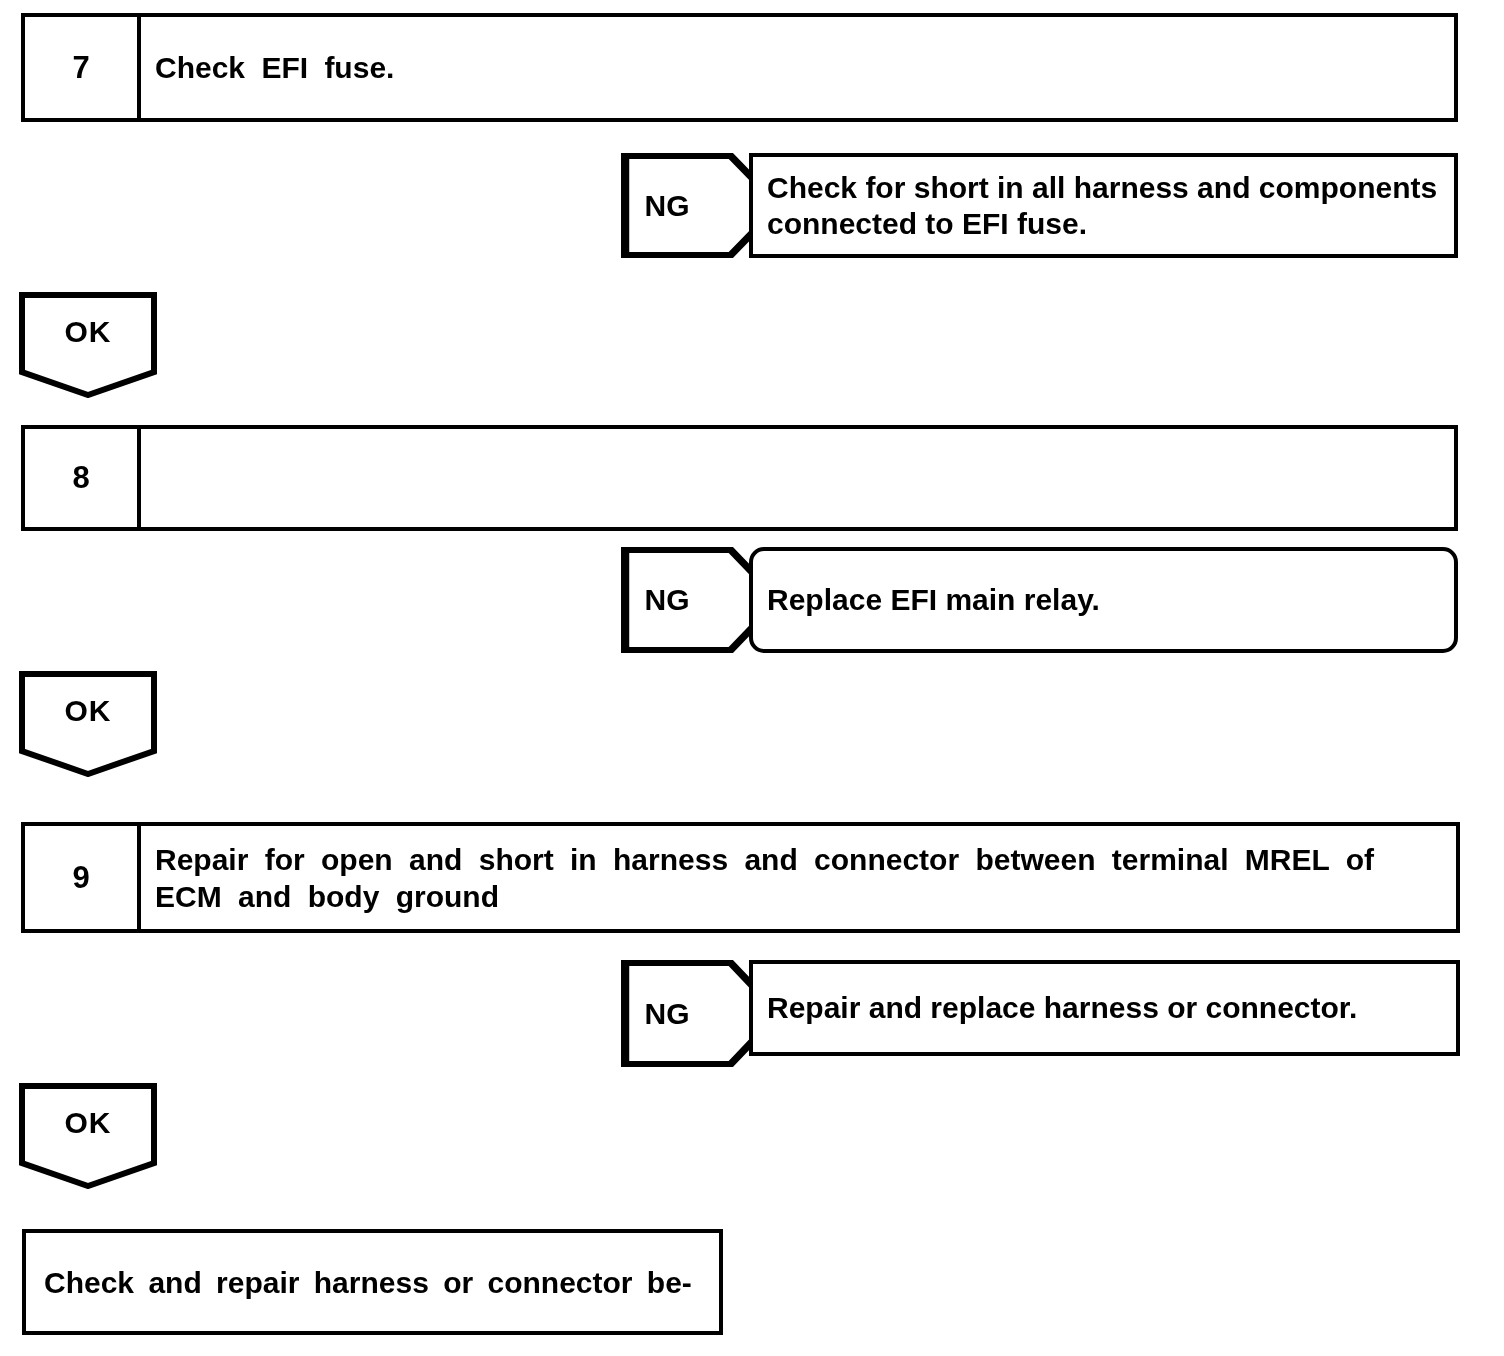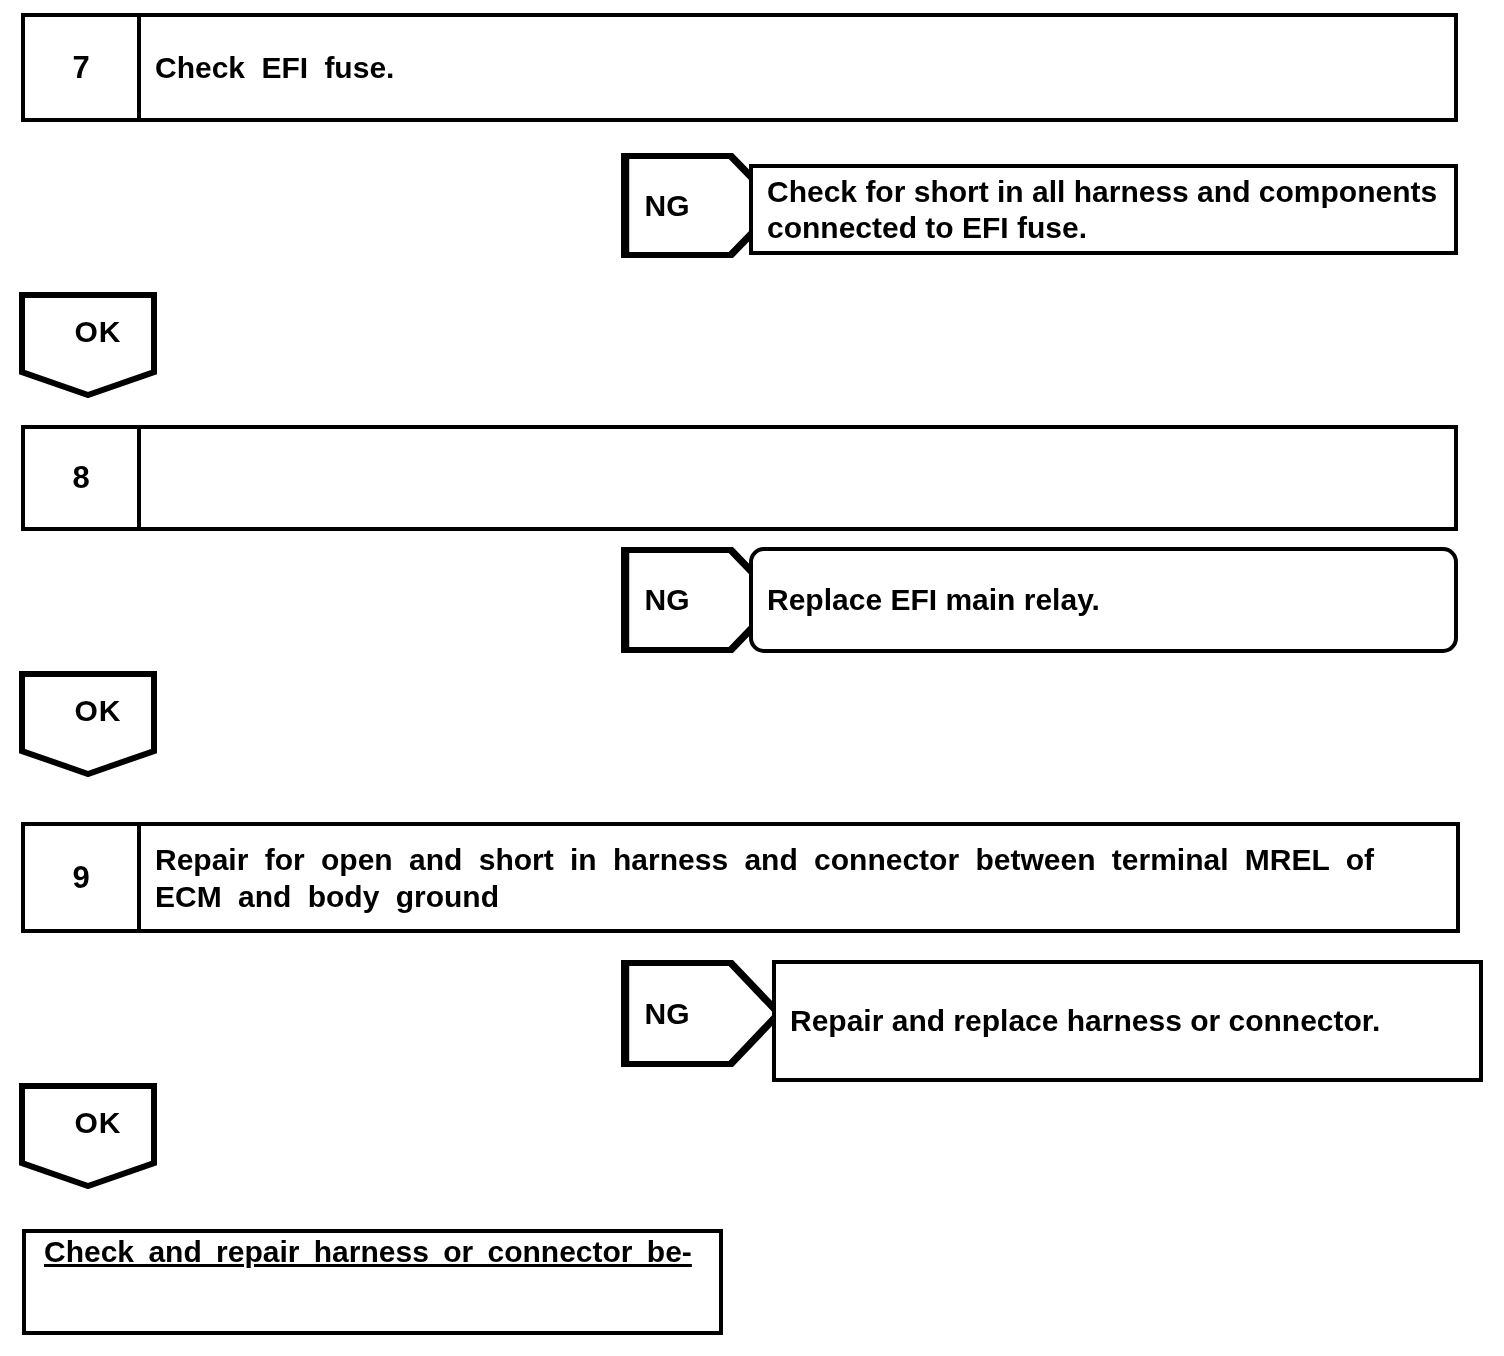--- a/index.html
+++ b/index.html
@@ -78,62 +78,60 @@
     position: absolute;
     border: 4px solid #000;
     background: #fff;
     box-sizing: border-box;
     display: flex;
     align-items: center;
     padding: 0 14px;
     font-size: 30px;
     line-height: 36px;
   }
-  .ab1 { left: 749px; top: 153px; width: 709px; height: 91px; margin-top: 11px; }
+  .ab1 { left: 749px; top: 153px; width: 709px; height: 105px; }
   .ab2 { left: 749px; top: 547px; width: 709px; height: 106px; border-radius: 15px; }
-  .ab3 { left: 772px; top: 960px; width: 711px; height: 122px; }
+  .ab3 { left: 749px; top: 960px; width: 711px; height: 96px; }
 
   
   .ok-arrow {
     position: absolute;
     width: 138px;
     height: 106px;
   }
   .ok-label {
     position: absolute;
     left: 0; top: 0;
     width: 100%; height: 80px;
     display: flex;
     align-items: center;
     justify-content: center;
     font-size: 30px;
     letter-spacing: 1px;
-    padding-left: 10px;
   }
   .ok1 { left: 19px; top: 292px; }
   .ok2 { left: 19px; top: 671px; }
   .ok3 { left: 19px; top: 1083px; }
 
   
   .final-box {
     position: absolute;
     left: 22px; top: 1229px;
     width: 701px; height: 106px;
     border: 4px solid #000;
     background: #fff;
     box-sizing: border-box;
     display: flex;
     flex-direction: column;
-    justify-content: flex-start;
+    justify-content: center;
     padding: 0 18px;
     font-size: 30px;
     line-height: 37px;
     word-spacing: 6px;
     white-space: nowrap;
-    text-decoration: underline;
   }
 </style>
 </head>
 <body>
 
 <div class="canvas">
 
   <div class="step-box s7">
     <div class="num-cell">7</div>
     <div class="title-cell">Check EFI fuse.</div>

